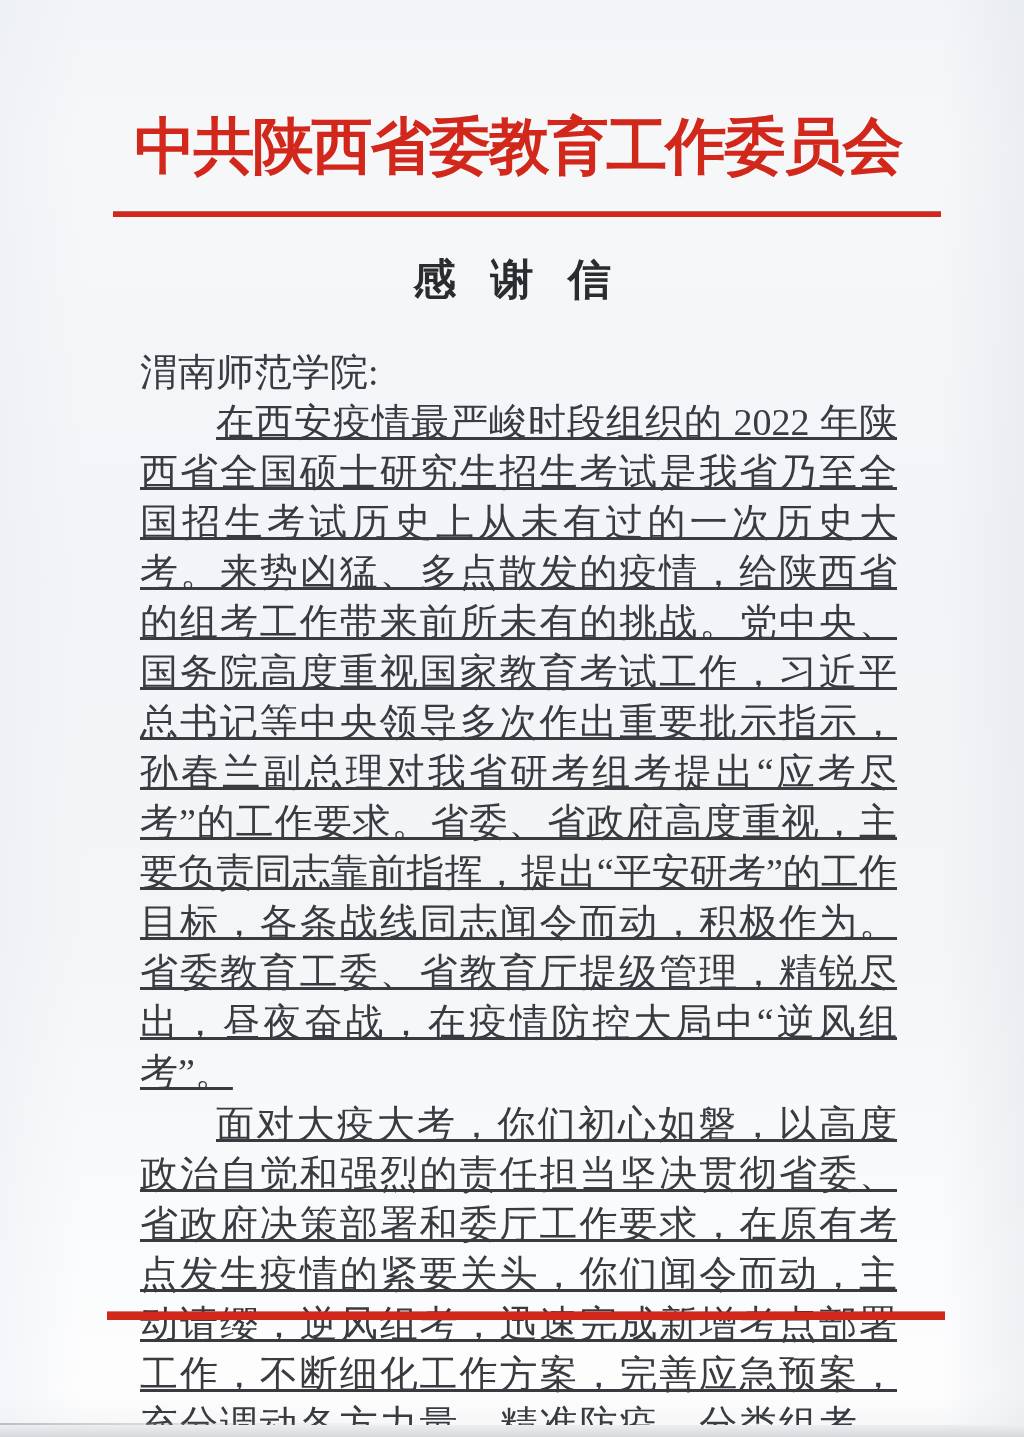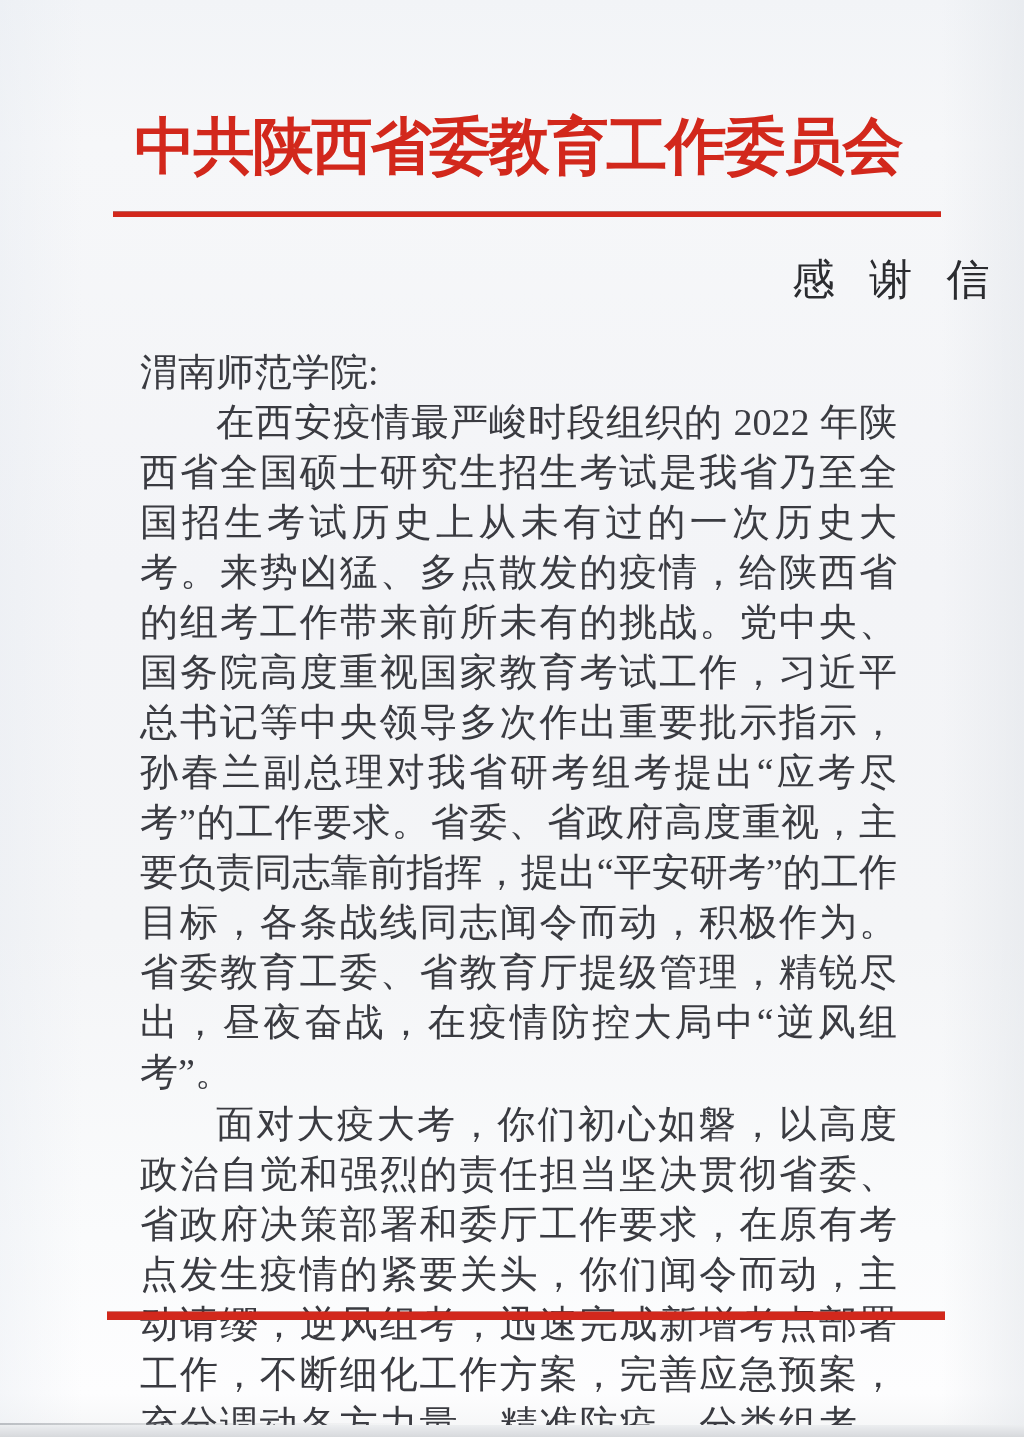--- a/index.html
+++ b/index.html
@@ -32,41 +32,41 @@
   .header-rule{
     position:absolute;
     top:212px;left:113px;
     width:828px;height:5px;
     background:var(--red);
     box-shadow:0 -1px 0 rgba(160,20,12,.65);
   }
   .letter-title{
     position:absolute;
     top:251px;left:0;right:0;
-    text-align:right;
+    text-align:center;
     font-family:"Liberation Sans","DejaVu Sans",sans-serif;
     font-size:43px;
-    font-weight:400;
+    font-weight:700;
     color:var(--title);
     letter-spacing:.8em;
     text-indent:.8em;
     white-space:nowrap;
   }
   .letter-body{
     position:absolute;
     top:347px;left:140px;
     width:757px;
     font-size:38px;
     line-height:50px;
     color:var(--text);
     text-align:justify;
     text-justify:inter-character;
   }
   .salutation{margin:0;}
-  .para{margin:0;text-indent:2em;}
+  .para{margin:0;text-indent:2em;text-decoration:underline;}
   .para.p2{margin-top:2px;}
   .para.p3{margin-top:6px;}
   .footer-rule{
     position:absolute;
     top:1312px;left:107px;
     width:838px;height:8px;
     background:var(--red);
     box-shadow:0 -1px 0 rgba(170,25,15,.55);
   }
   .scan-bottom-shadow-line{

